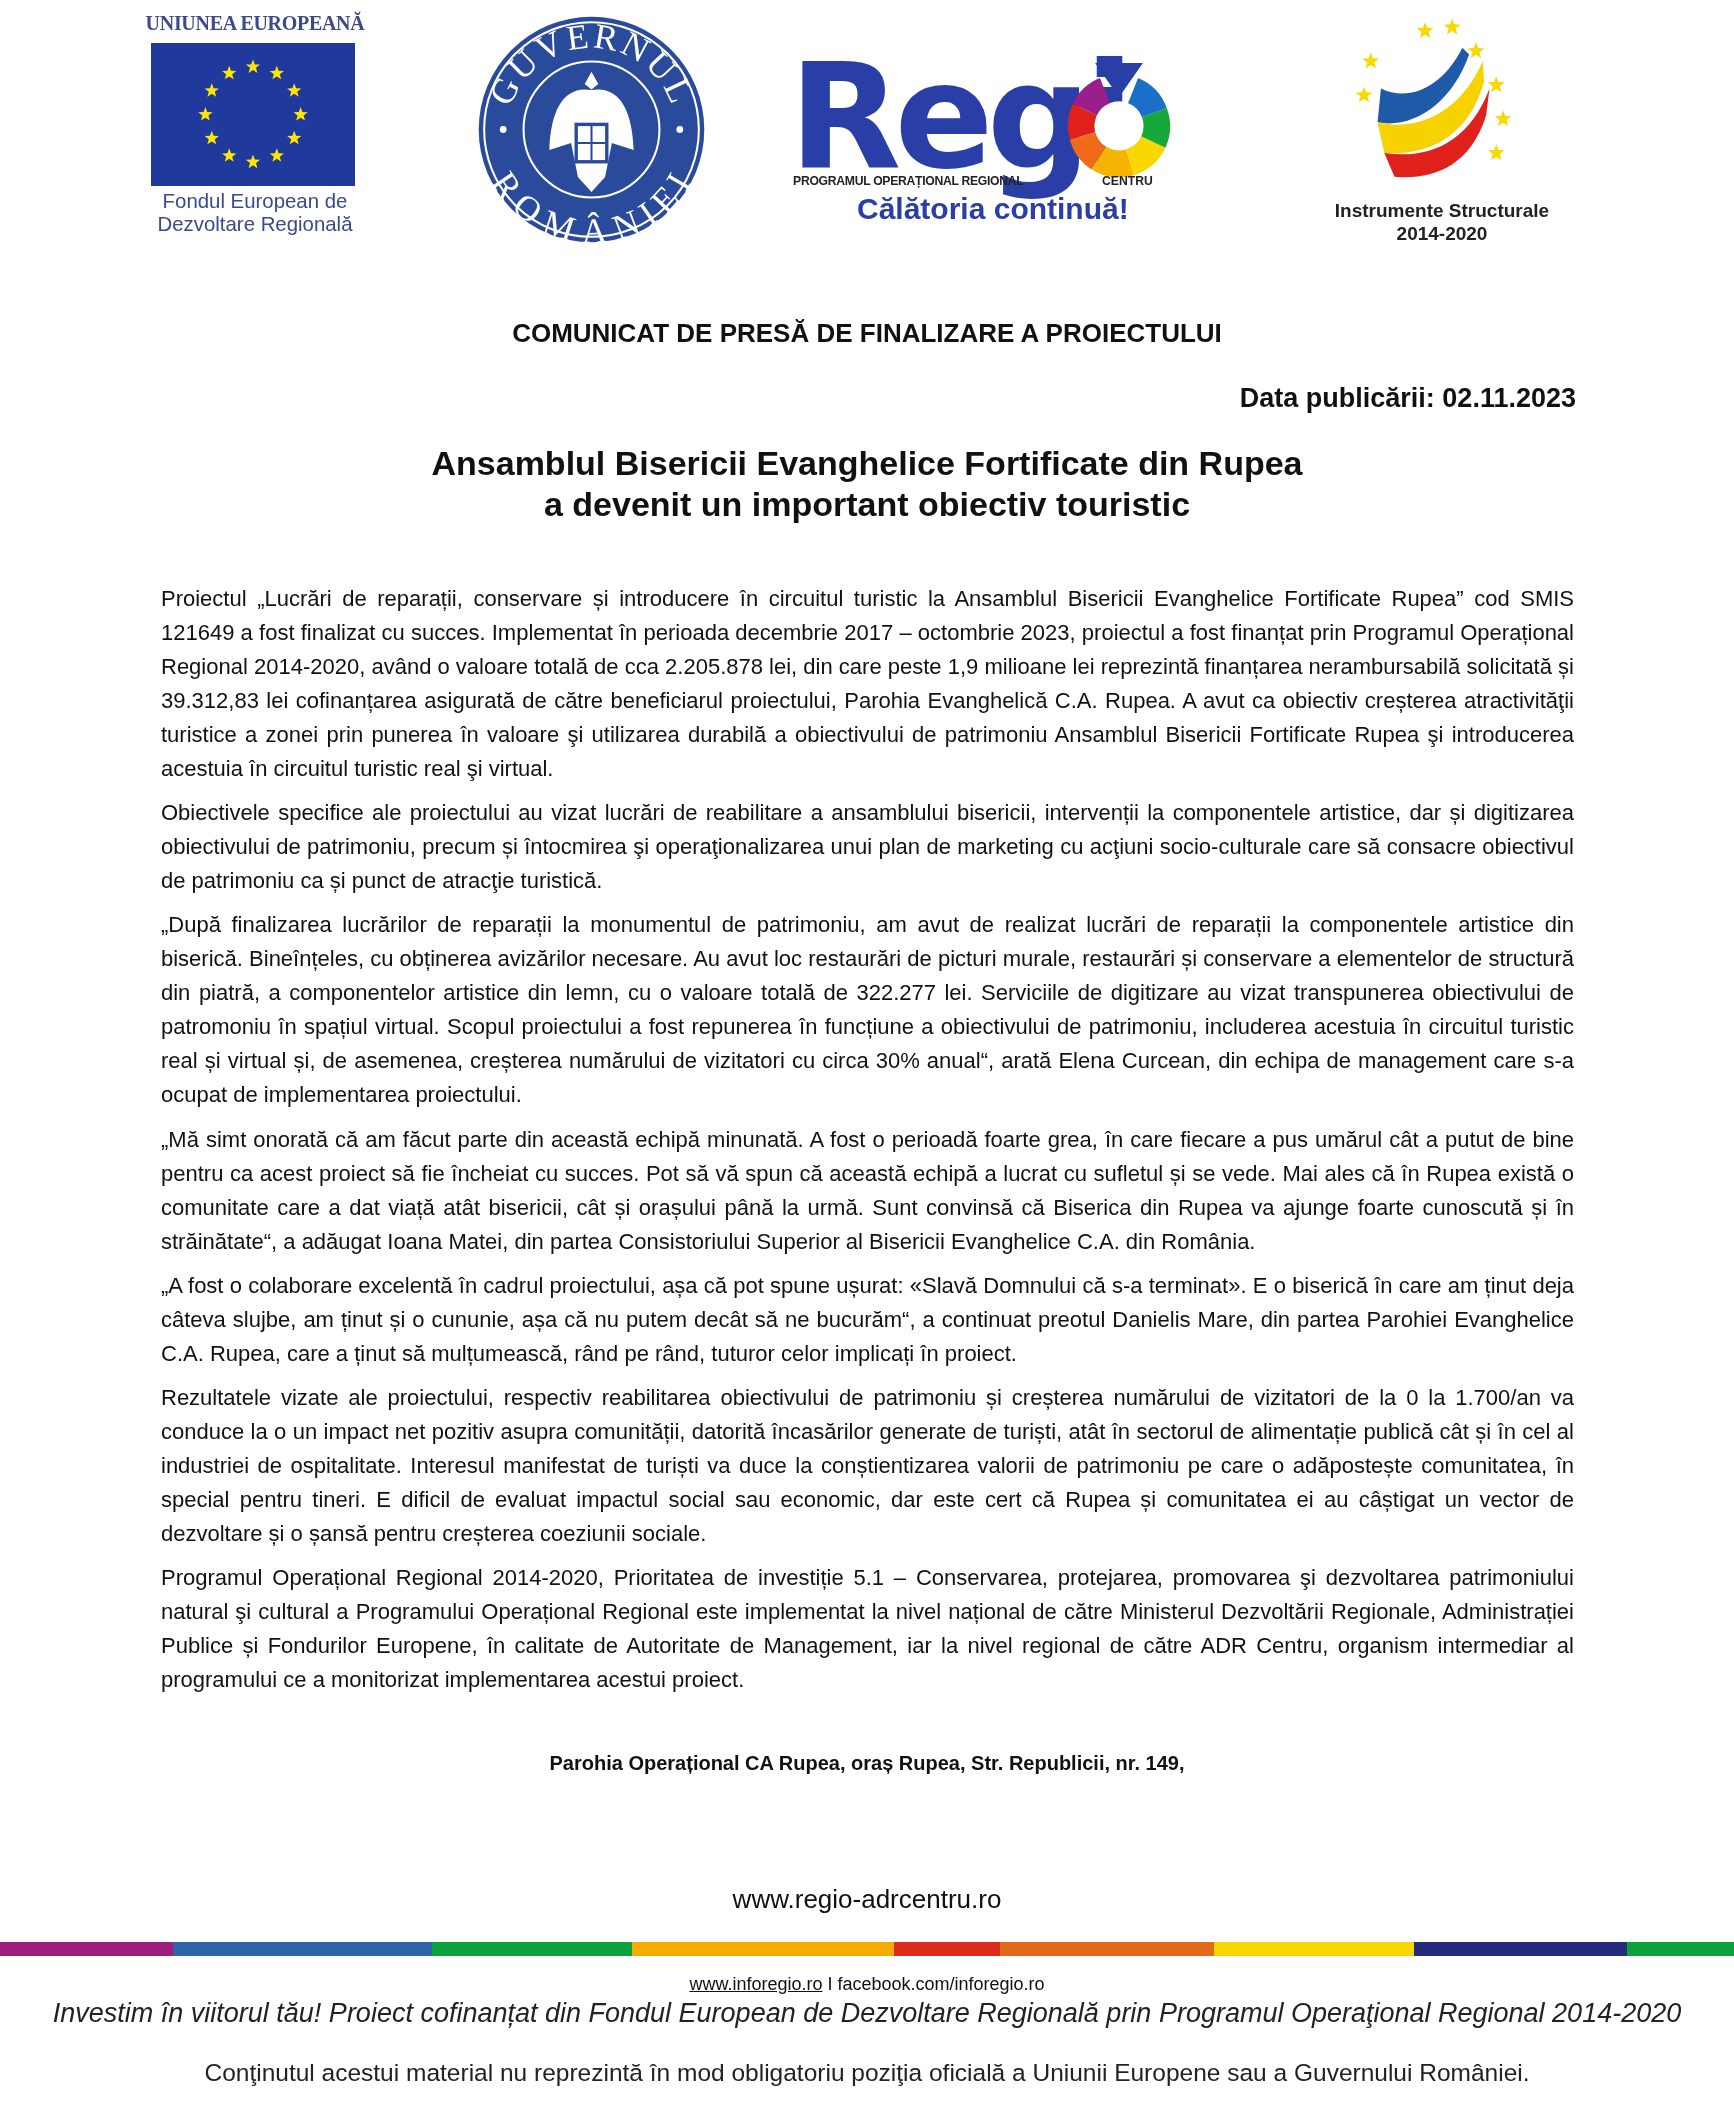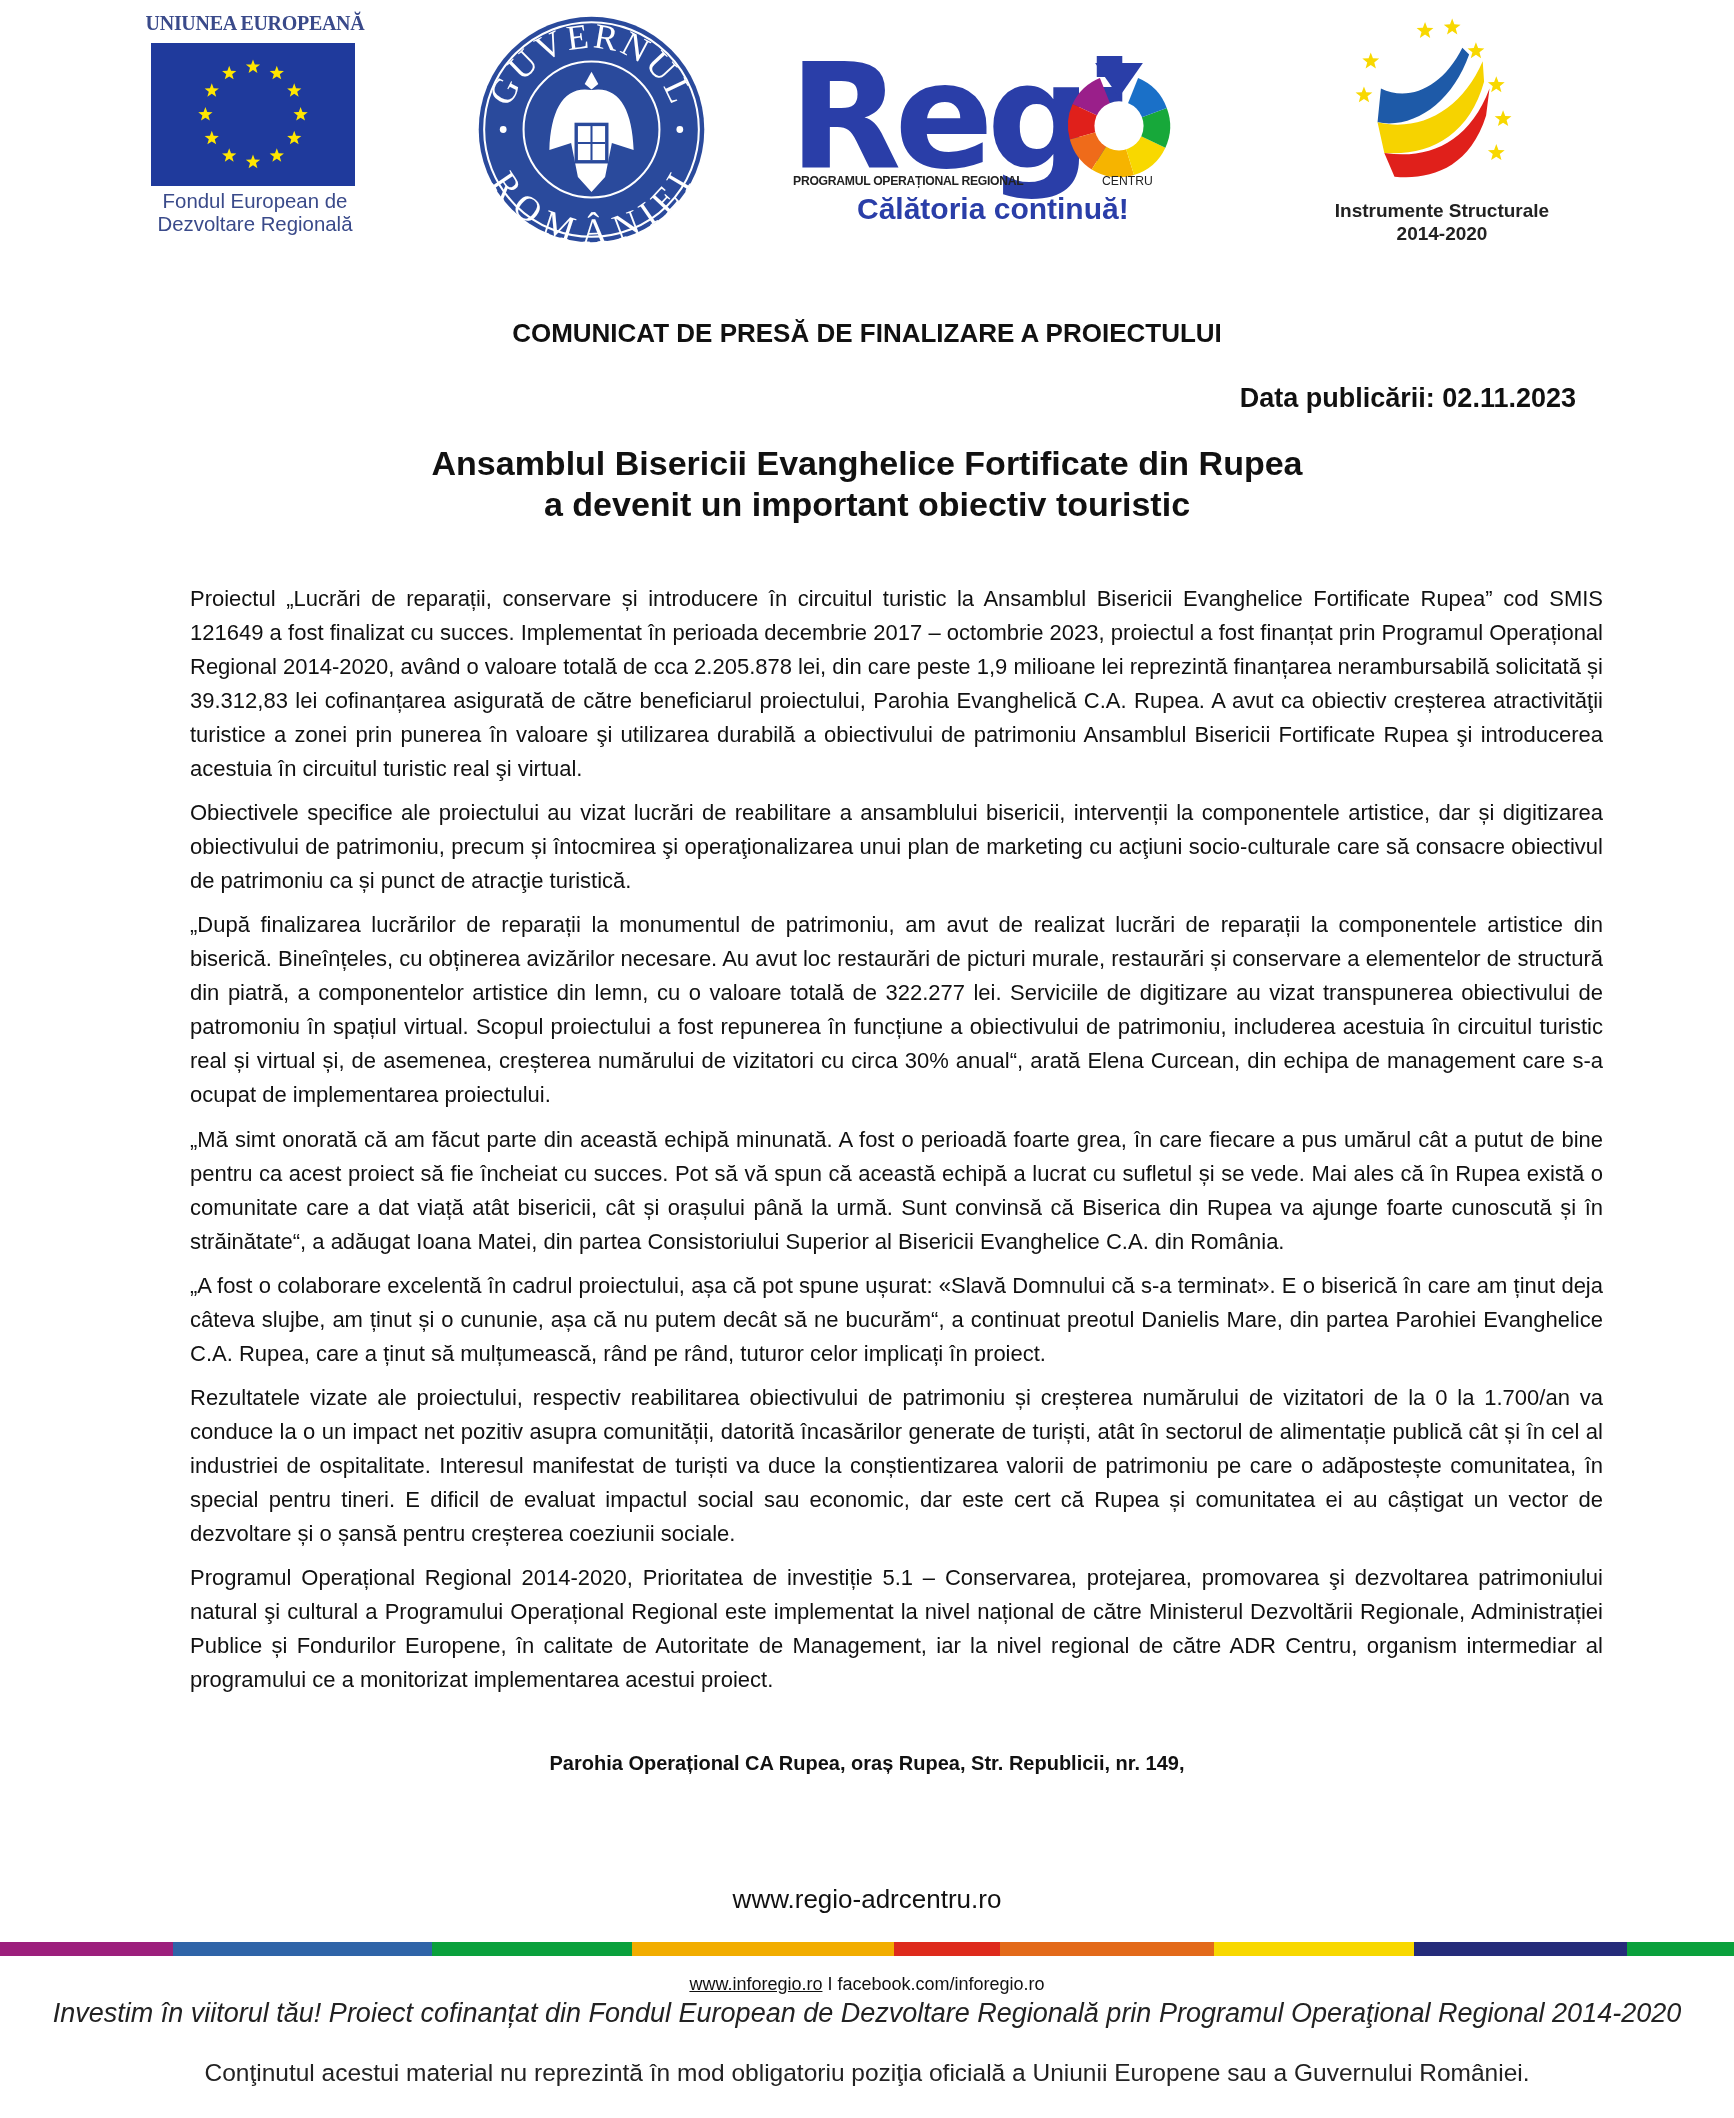--- a/index.html
+++ b/index.html
@@ -12,34 +12,34 @@
   .logo-eu .t1 { position:absolute; left:0; top:0; width:224px; text-align:center;
      font-family:Liberation Serif, serif; font-weight:bold; color:#3a4a8a; font-size:20px; letter-spacing:-0.3px; }
   .logo-eu .flag { position:absolute; left:8.2px; top:31px; width:204px; height:143px; background:#1f3a9c; }
   .logo-eu .t2 { position:absolute; left:0; top:178px; width:224px; text-align:center;
      color:#3a4a8a; font-size:20.4px; line-height:23px; }
   .logo-gov { left:476px; top:13.6px; width:231px; height:231px; }
   .logo-regio { left:789px; top:34px; width:381px; height:197px; }
   .regio-word { position:absolute; left:0; top:13.6px; font-family:"DejaVu Sans", sans-serif;
      font-weight:bold; color:#2a3ea8; font-size:146px; line-height:136px; letter-spacing:-6.8px; }
   .regio-sub { position:absolute; left:4.1px; top:140px; font-size:12.2px; font-weight:bold; color:#222; letter-spacing:-0.3px; }
-  .regio-sub2 { position:absolute; left:313px; top:140px; font-size:12.2px; font-weight:normal; color:#222; }
+  .regio-sub2 { position:absolute; left:313px; top:140px; font-size:12.2px; font-weight:bold; color:#222; }
   .regio-tag { position:absolute; left:68px; top:158px; font-size:30px; color:#2a3ea8;font-weight:bold; }
   .logo-is { left:1306px; top:6.8px; width:272px; height:245px; }
   .is-text { position:absolute; left:0; top:192px; width:272px; text-align:center;
      font-weight:bold; font-size:19px; line-height:23px; color:#222; }
 
   
   .doc-type { left:0; width:1734px; top:318px; text-align:center; font-weight:bold; font-size:26px; }
   .pub-date { right:158px; top:383px; font-weight:bold; font-size:27px; }
   .title { left:0; width:1734px; top:443px; text-align:center; font-weight:bold; font-size:34px; line-height:41px; }
   .title span { display:block; }
 
   
-  .body { left:161px; top:582px; width:1413px; font-size:22px; line-height:34px; text-align:justify;margin-left:29px; }
+  .body { left:161px; top:582px; width:1413px; font-size:22px; line-height:34px; text-align:justify; }
   .body p { margin:0 0 10.2px 0; }
 
   
   .contact { left:0; width:1734px; top:1748px; text-align:center; font-weight:bold; font-size:20px; line-height:31px; }
   .contact div { display:block; }
 
   .site1 { left:0; width:1734px; top:1884px; text-align:center; font-size:26px; color:#111; }
 
   .stripe { left:0; top:1942px; width:1734px; height:13.6px; display:flex; }
   .stripe div { height:100%; }

